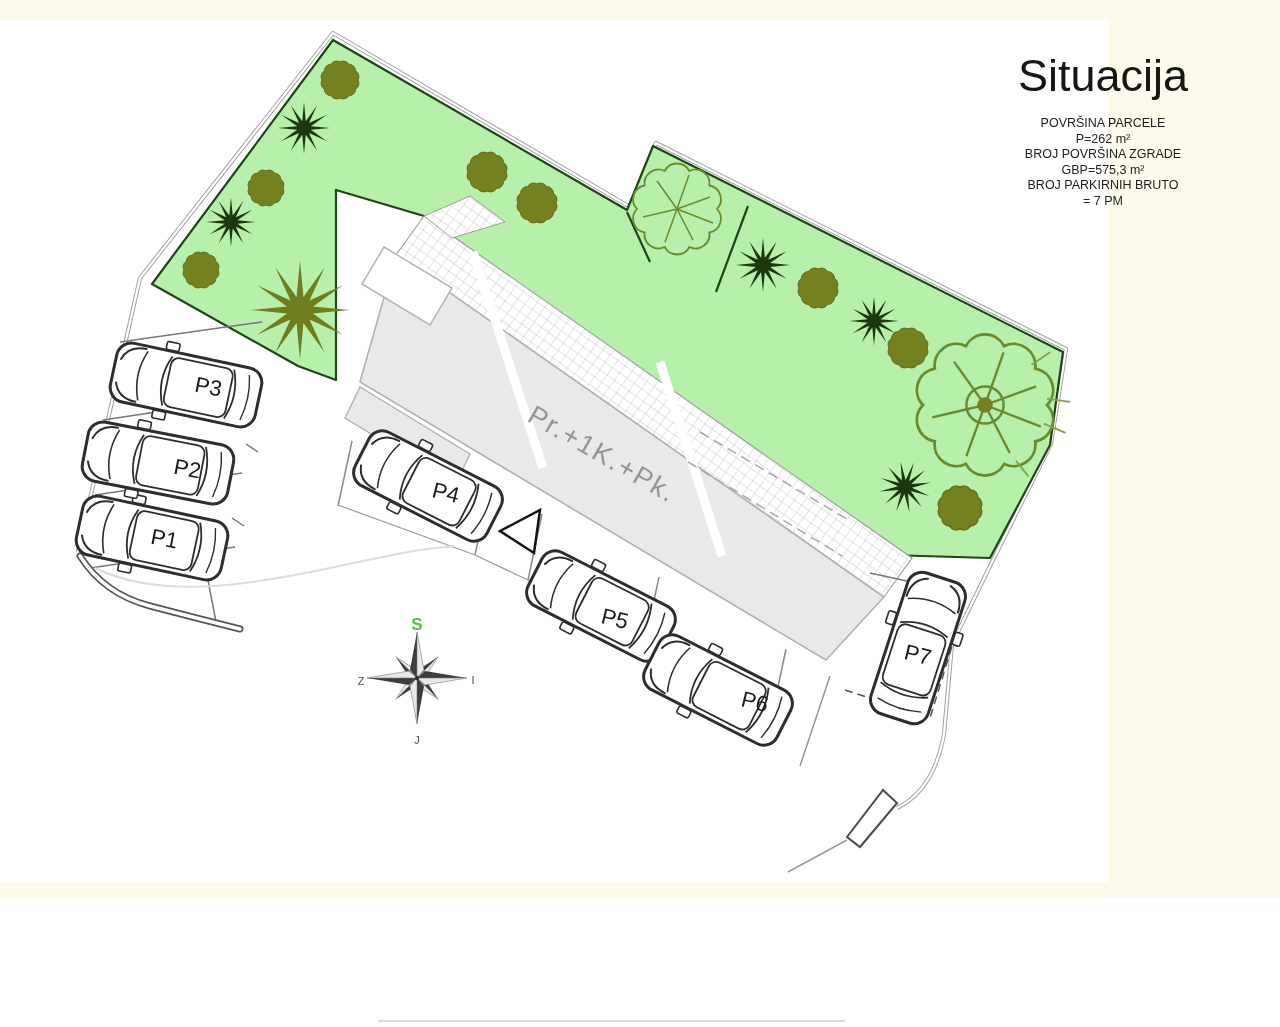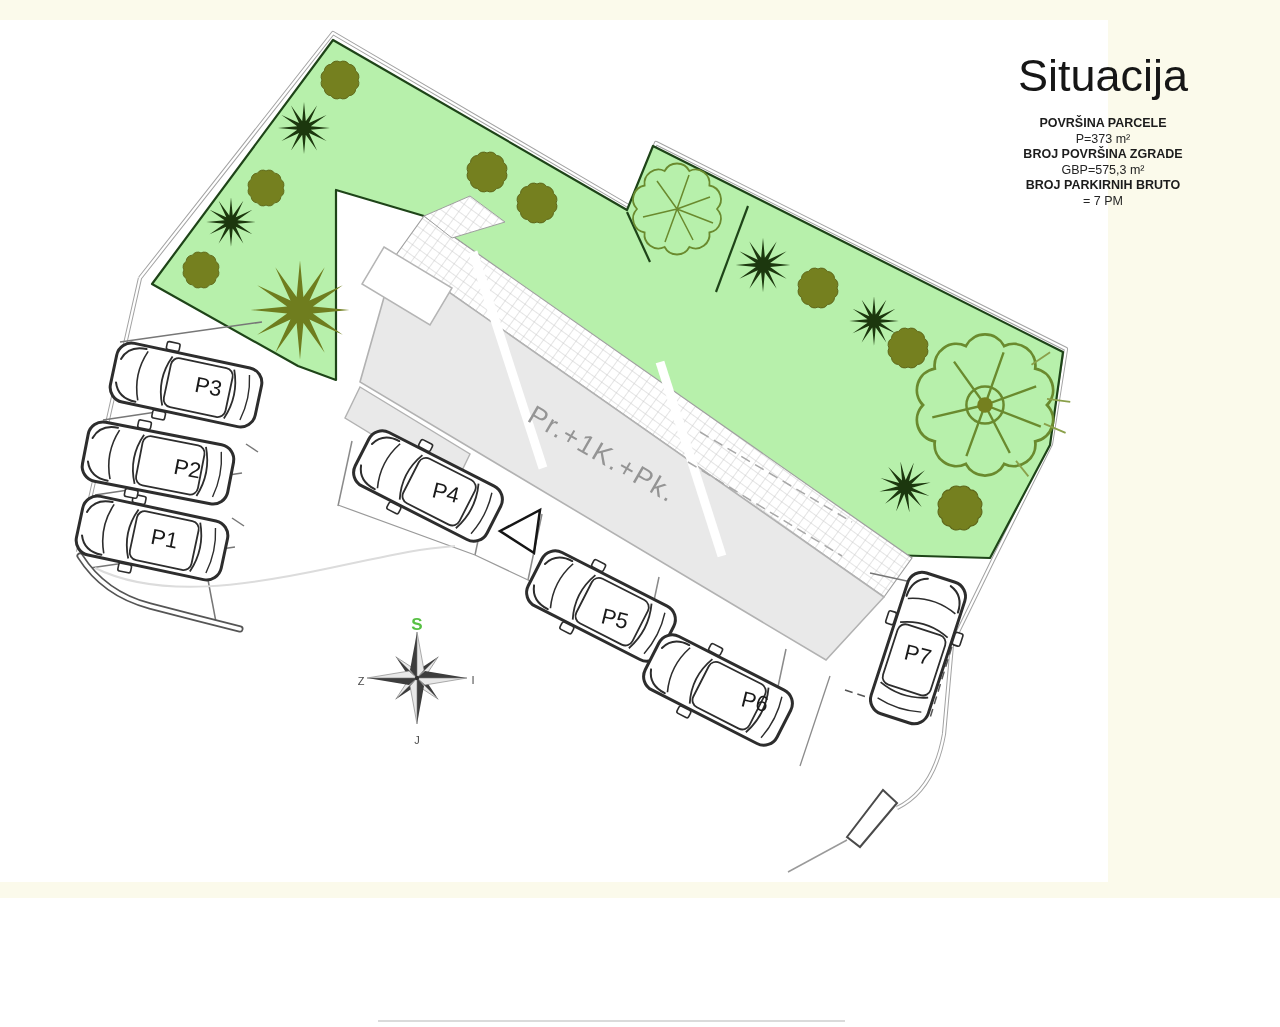--- a/index.html
+++ b/index.html
@@ -13,21 +13,21 @@
   .sheet-bottom{left:0;top:898px;width:1280px;height:129px;}
   .plan-svg{position:absolute;left:0;top:0;width:1280px;height:1027px;z-index:2;}
   .title-block{
     position:absolute;right:12px;top:50px;width:330px;z-index:3;text-align:center;
     color:#1a1a1a;
   }
   .title-block .title{
     font-size:45px;font-weight:400;letter-spacing:0px;color:#161616;margin-bottom:14px;
   }
   .info{font-size:12.5px;line-height:15.5px;color:#1c1c1c;}
-  .info .lbl{font-weight:700;}
+  .info .lbl{font-weight:400;}
   .info .val{font-weight:400;color:#242424;}
   svg text{font-family:"Liberation Sans", sans-serif;}
 </style>
 </head>
 <body>
 
 <div class="sheet sheet-main"></div>
 <div class="sheet sheet-bottom"></div>
 
 <svg class="plan-svg" viewBox="0 0 1280 1027">
@@ -222,19 +222,19 @@
     <text x="0" y="66" text-anchor="middle" font-size="11" fill="#4a4a4a">J</text>
   </g>
 
   <path d="M378,1021 L845,1021" stroke="#dadada" stroke-width="2"></path>
 </svg>
 
 <div class="title-block">
   <div class="title">Situacija</div>
   <div class="info">
     <div class="lbl">POVRŠINA PARCELE</div>
-    <div class="val">P=373 m²</div>
+    <div class="val">P=262 m²</div>
     <div class="lbl">BROJ POVRŠINA ZGRADE</div>
     <div class="val">GBP=575,3 m²</div>
     <div class="lbl">BROJ PARKIRNIH BRUTO</div>
     <div class="val">= 7 PM</div>
   </div>
 </div>
 
 </body></html>

